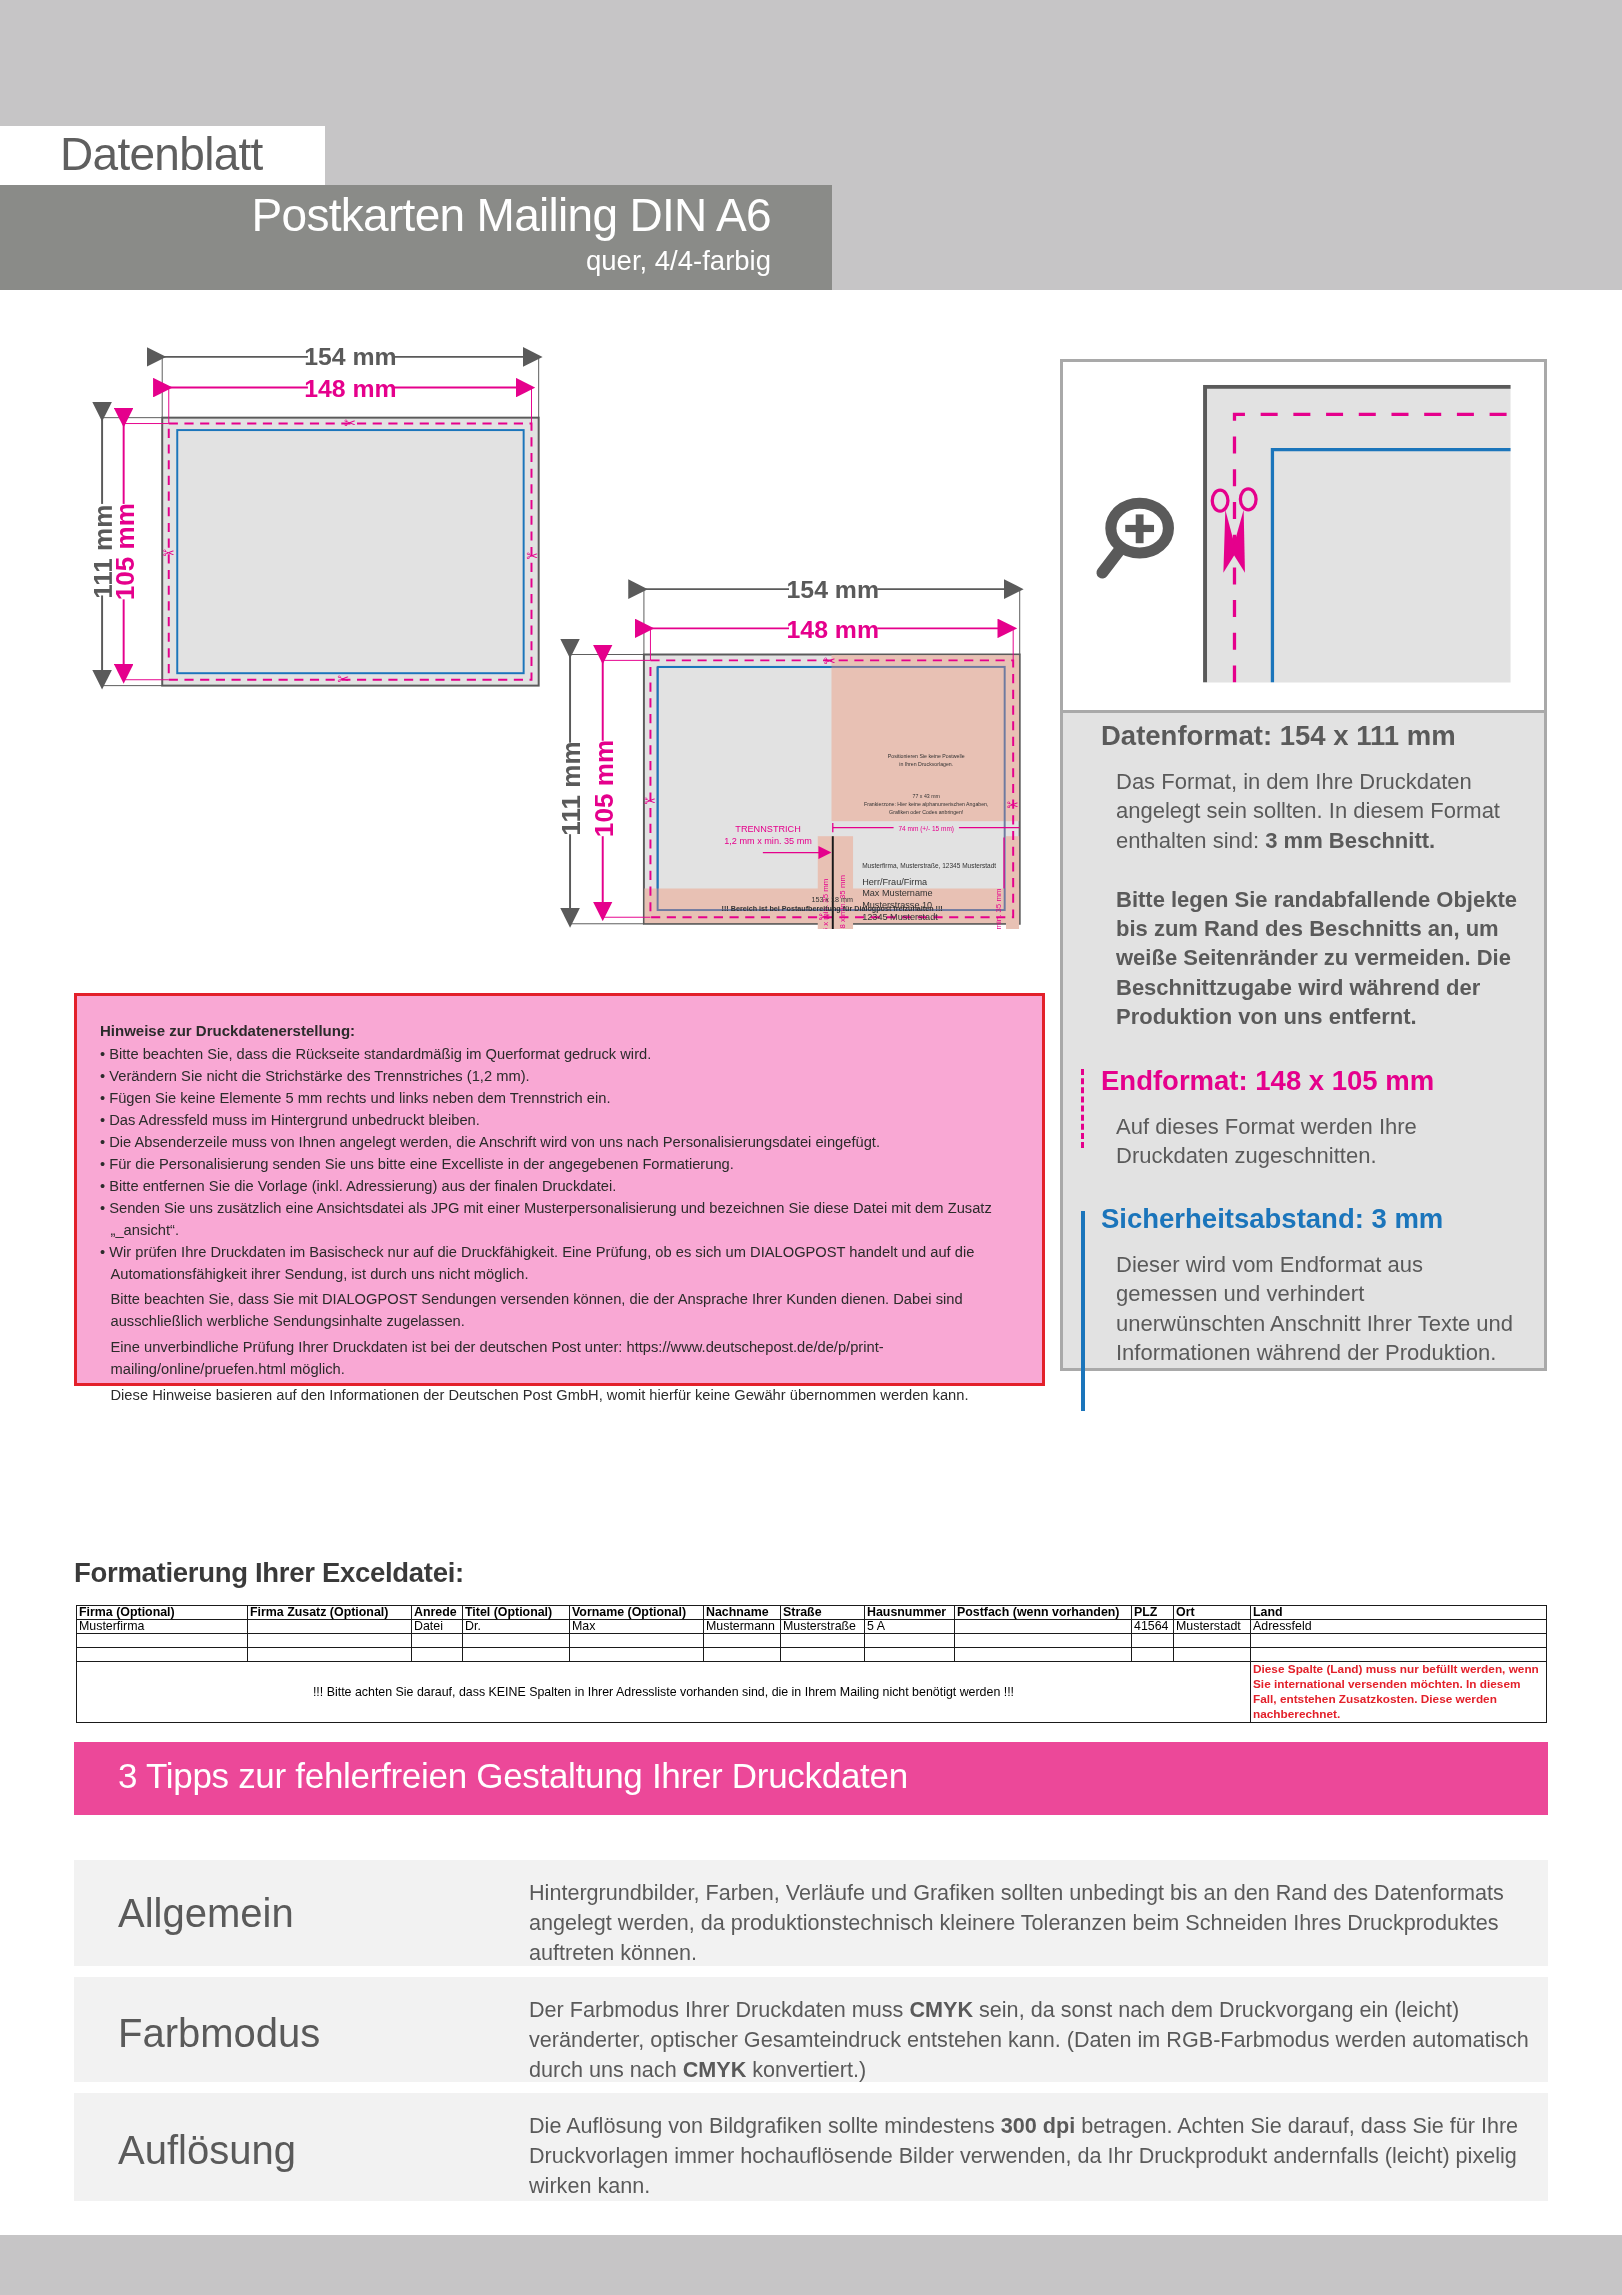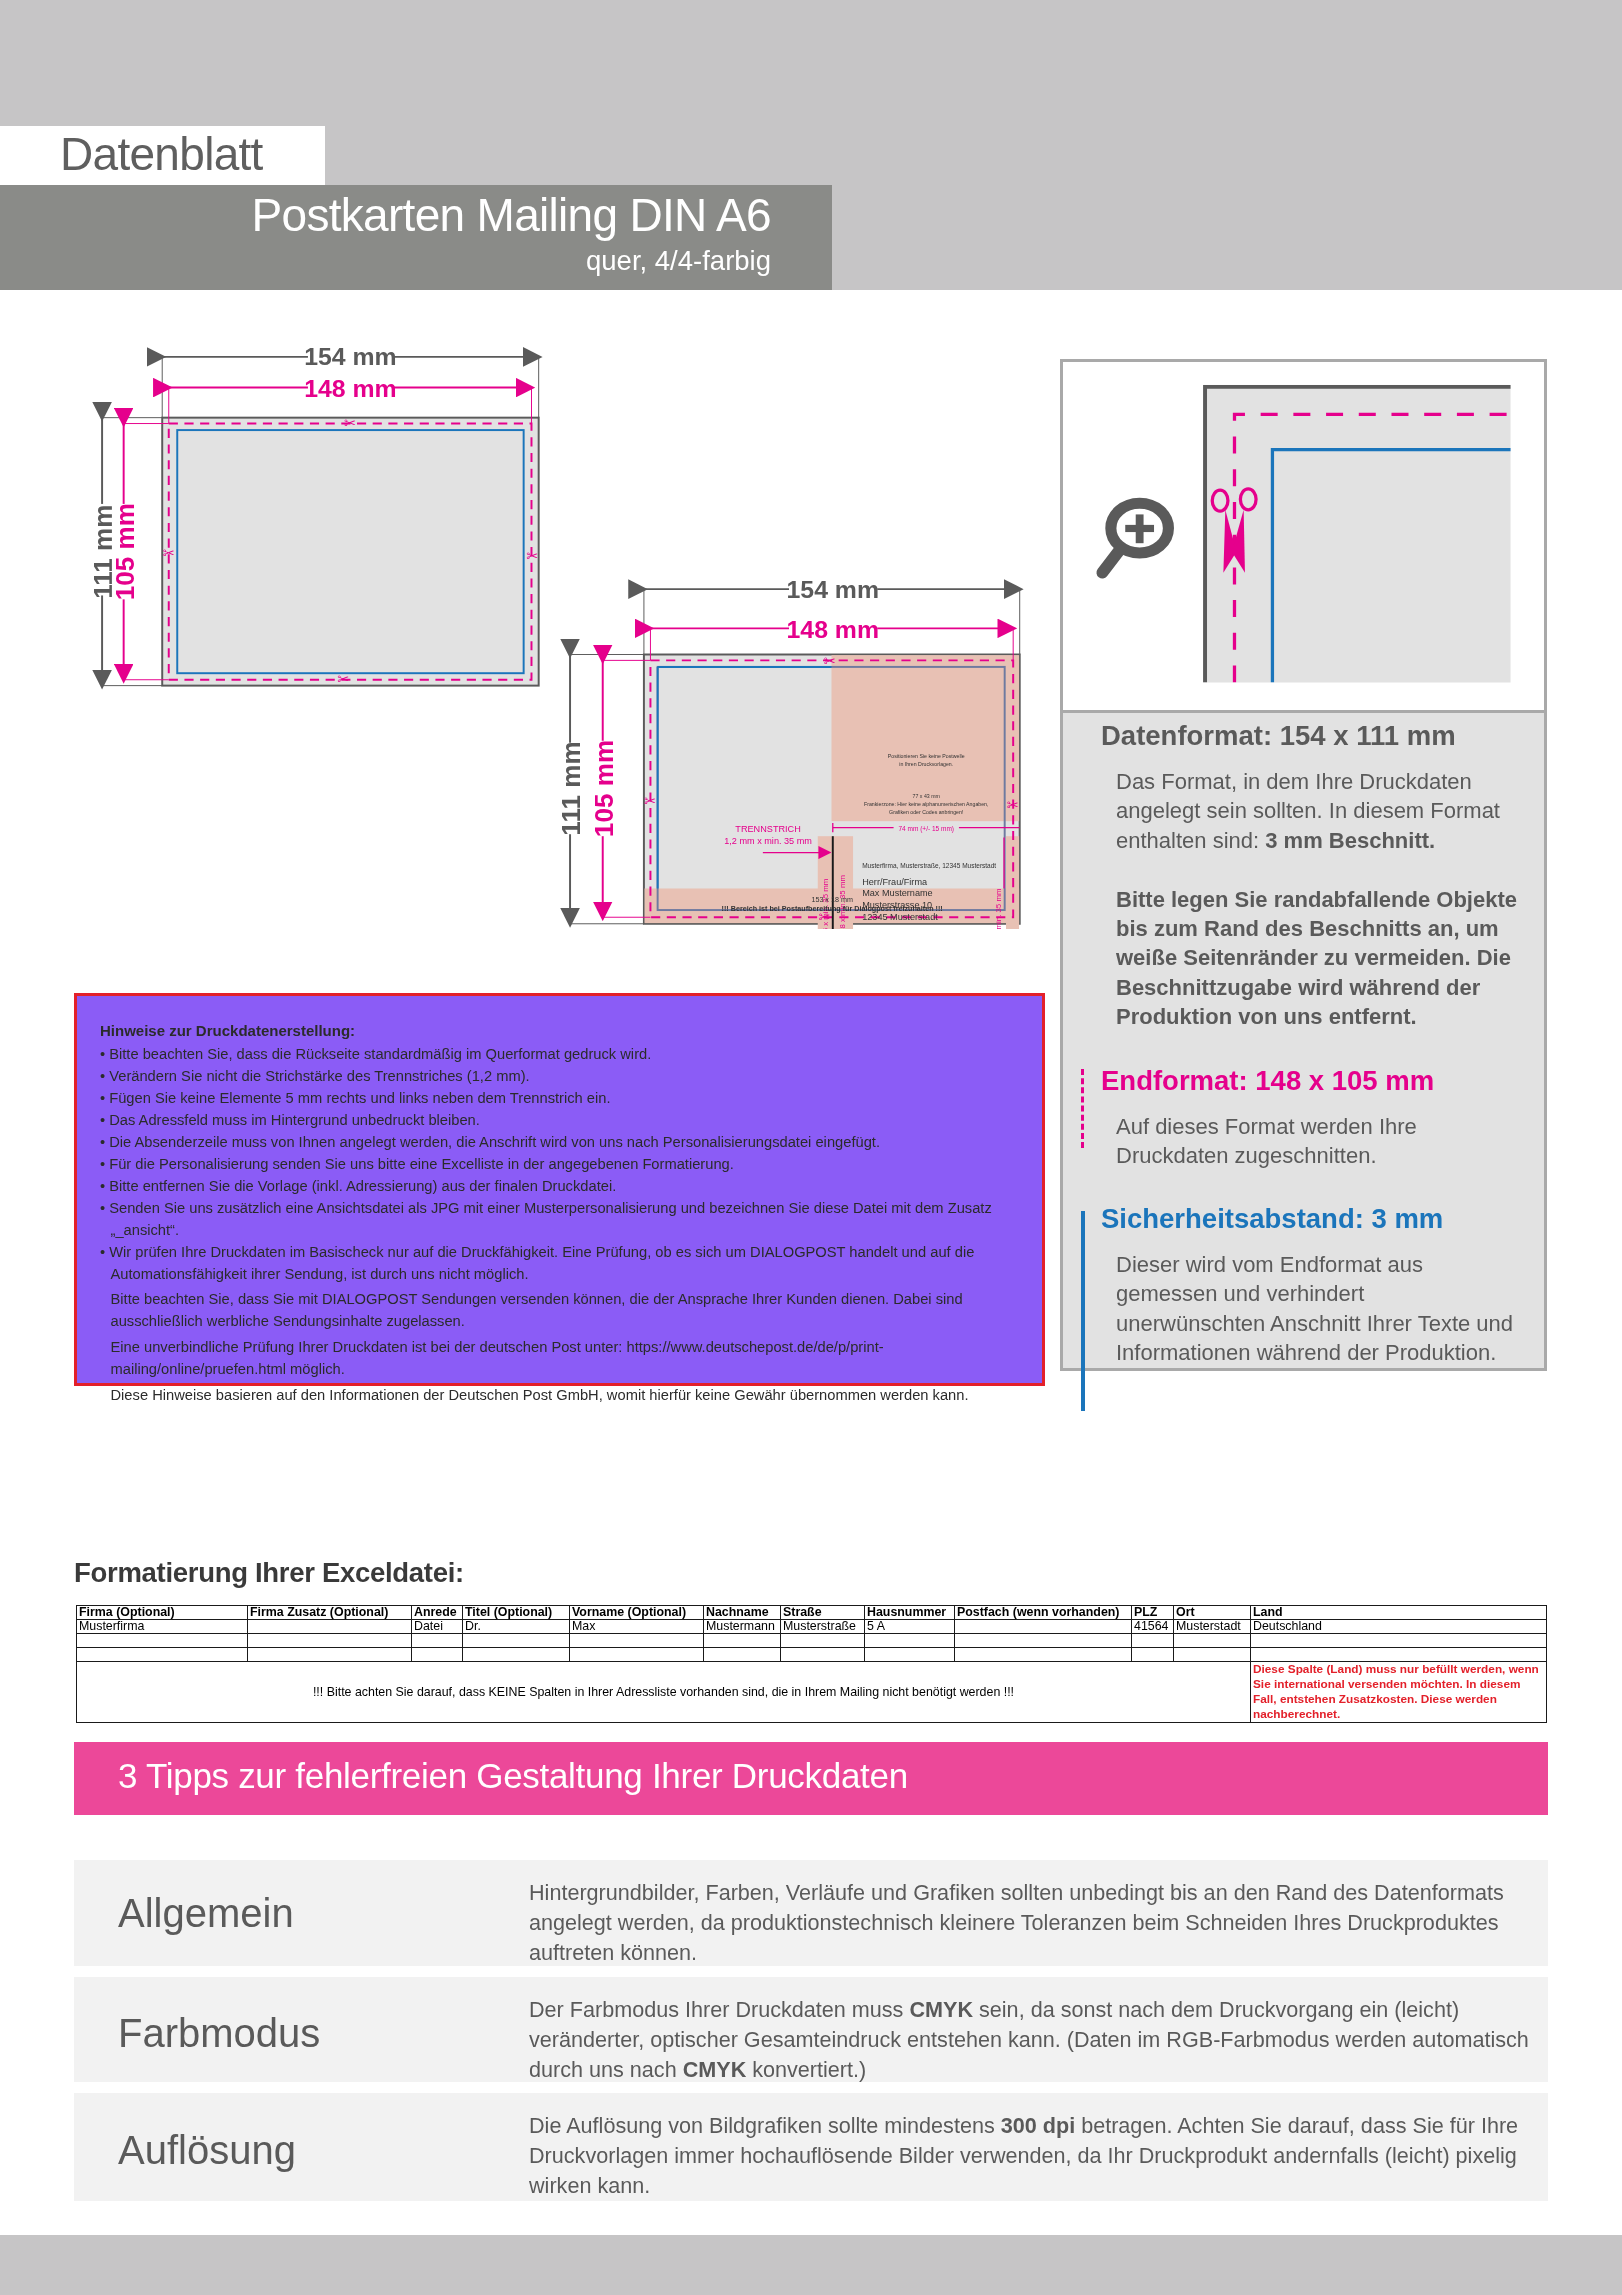--- a/index.html
+++ b/index.html
@@ -17,21 +17,21 @@
   .rpanel .imgarea{position:absolute;left:0;top:0;width:481px;height:348px;background:#ffffff;border-bottom:3.3px solid #a9a9a9;}
   .rpanel .blk{position:absolute;left:38px;width:432px;font-size:22px;line-height:29.4px;color:#5a5a5a;}
   .rpanel .blk h3{margin:0;font-size:27.5px;line-height:33px;font-weight:bold;}
   .rpanel .blk p{margin:15px;}
   .h-gray{color:#5a5a5a;}
   .h-pink{color:#e5008c;}
   .h-blue{color:#1b75bb;}
   .bar-pink{position:absolute;left:18.3px;width:3.3px;border-left:3.3px dashed #e5008c;}
   .bar-blue{position:absolute;left:18.3px;width:3.3px;background:#1b75bb;}
   
-  .notes{left:74px;top:993px;width:971px;height:393px;border:3.3px solid #e3202a;box-sizing:border-box;background:#8b5cf6;}
+  .notes{left:74px;top:993px;width:971px;height:393px;border:3.3px solid #e3202a;box-sizing:border-box;background:#f9a8d4;}
   .notes .inner{position:absolute;left:23px;top:21.6px;right:13px;font-size:14.7px;line-height:22px;color:#2b2b2b;}
   .notes h4{margin:0;font-size:15px;font-weight:bold;line-height:25px;}
   .notes .li{margin:0 0 0 0;padding-left:10.5px;text-indent:-10.5px;}
   .notes .ci{margin:0;padding-left:10.5px;}
   
   .excel-h{left:74px;top:1557px;font-size:27.5px;color:#3a3a3a;font-weight:bold;letter-spacing:-0.3px;}
   table.xl{position:absolute;left:76px;top:1605px;width:1471px;border-collapse:collapse;font-size:12.4px;color:#000;}
   table.xl td{border:1.3px solid #1a1a1a;padding:0 2px;height:13px;line-height:13px;white-space:nowrap;overflow:hidden;}
   table.xl tr.hd td{font-weight:bold;}
   table.xl td.note{height:60px;text-align:center;font-size:12.4px;}
@@ -272,21 +272,21 @@
         <td></td>
         <td>Datei</td>
         <td>Dr.</td>
         <td>Max</td>
         <td>Mustermann</td>
         <td>Musterstraße</td>
         <td>5 A</td>
         <td></td>
         <td>41564</td>
         <td>Musterstadt</td>
-        <td>Deutschland</td>
+        <td>Adressfeld</td>
       </tr>
       <tr>
         <td></td>
         <td></td>
         <td></td>
         <td></td>
         <td></td>
         <td></td>
         <td></td>
         <td></td>

